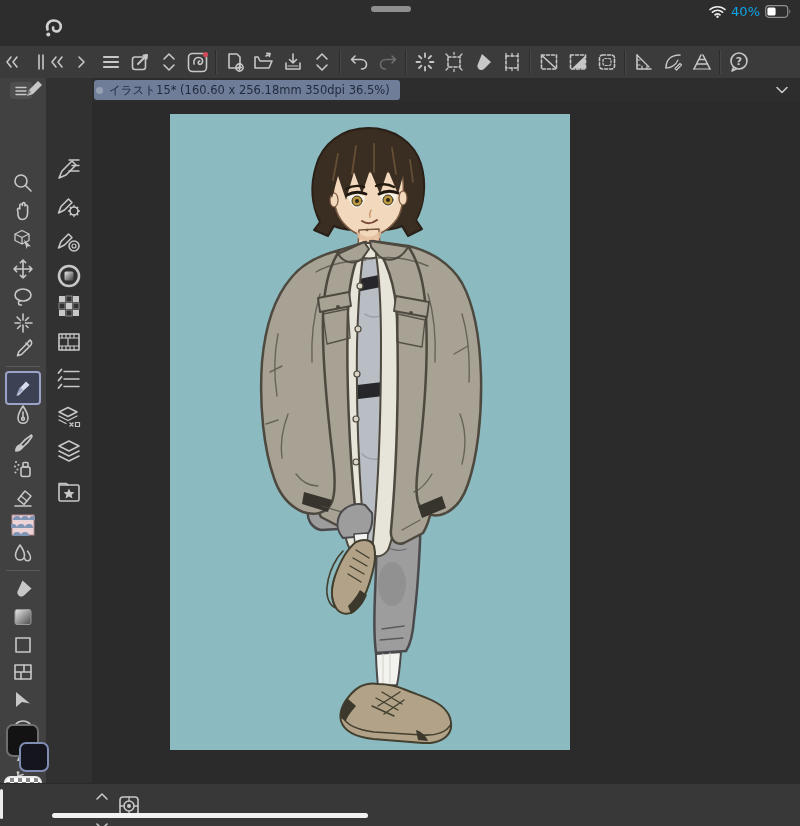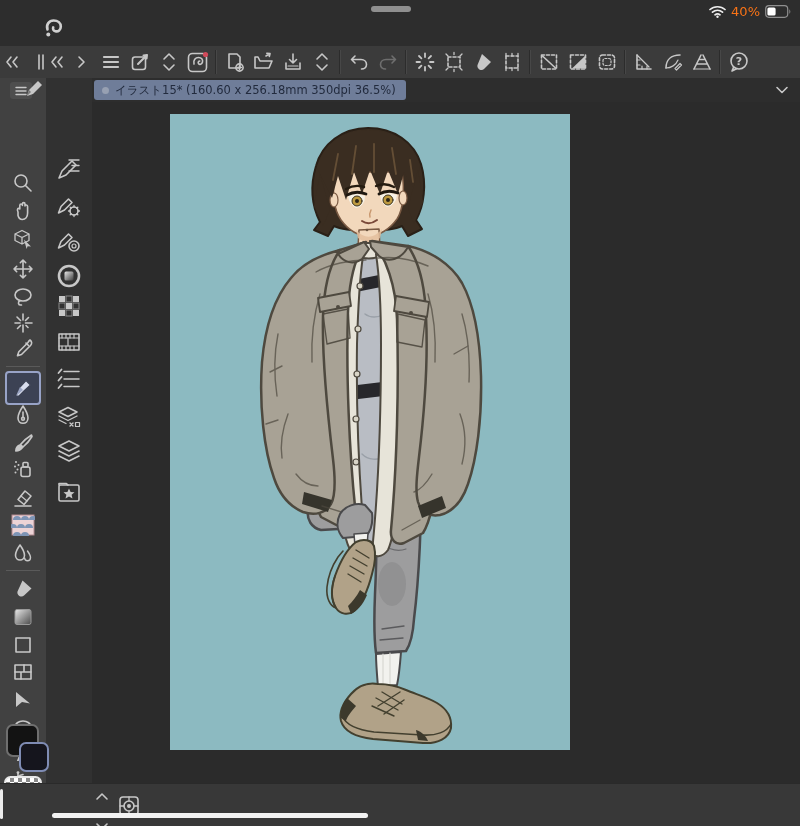--- a/index.html
+++ b/index.html
@@ -1,37 +1,37 @@
 <!DOCTYPE html>
 <html><head>
 <meta charset="utf-8">
 <style>
   html,body{margin:0;padding:0;background:#2b2b2b;}
   #app{position:relative;width:800px;height:826px;overflow:hidden;
        font-family:"DejaVu Sans","Liberation Sans",sans-serif;background:#2b2b2b;}
   
   #menubar{position:absolute;left:0;top:0;width:800px;height:46px;background:#2d2d2d;}
   #drag-pill{position:absolute;left:371px;top:6px;width:40px;height:6px;border-radius:3px;background:#8f8f8f;}
-  #status{position:absolute;right:8px;top:4px;display:flex;align-items:center;gap:5px;color:#f97316;font-size:13px;}
+  #status{position:absolute;right:8px;top:4px;display:flex;align-items:center;gap:5px;color:#0ea5e9;font-size:13px;}
   #menu-items{position:absolute;left:72px;bottom:5px;display:flex;gap:19px;font-size:13px;color:#d9d9d9;}
   #menu-items span{white-space:nowrap;cursor:default;}
   #app-logo{position:absolute;left:42px;bottom:3px;}
   
   #cmdbar{position:absolute;left:0;top:46px;width:800px;height:32px;background:#3b3b3b;
           display:flex;align-items:center;}
   .dock{position:absolute;top:0;left:0;width:92px;height:32px;}
   .dockbtn{position:absolute;top:6px;width:18px;height:20px;display:flex;align-items:center;justify-content:center;}
   .btn{width:29px;height:28px;display:flex;align-items:center;justify-content:center;flex:0 0 auto;}
   .sep{width:1px;height:24px;background:#2c2c2c;border-right:1px solid #474747;margin:0 3px;flex:0 0 auto;}
   .ic{stroke:#c7c7c7;fill:none;stroke-width:1.6;stroke-linecap:round;stroke-linejoin:round;}
   .ic-dim{stroke:#6e6e6e;fill:none;stroke-width:1.6;stroke-linecap:round;stroke-linejoin:round;}
   
   #tabbar{position:absolute;left:92px;top:78px;width:708px;height:24px;background:#2d2d2d;}
   #doc-tab{position:absolute;left:2px;top:2px;height:20px;background:#6f7d99;border-radius:3px;
-           display:flex;align-items:center;gap:6px;padding:0 10px 0 8px;}
+           display:flex;align-items:center;gap:6px;padding:0 10px 0 2px;}
   #doc-tab .dot{width:7px;height:7px;border-radius:50%;background:#97a0b2;}
   #doc-tab .t{font-size:11.5px;color:#222b3e;white-space:nowrap;}
   #tab-chevron{position:absolute;right:10px;top:4px;}
   
   #col1{position:absolute;left:0;top:78px;width:46px;height:705px;background:#414141;}
   #col2{position:absolute;left:46px;top:78px;width:46px;height:705px;background:#313131;}
   .tool{position:absolute;left:1px;width:44px;height:26px;display:flex;align-items:center;justify-content:center;}
   .pal{position:absolute;left:4px;width:38px;height:30px;display:flex;align-items:center;justify-content:center;}
   .hr1{position:absolute;left:6px;width:34px;height:1px;background:#5a5a5a;}
   #tool-selected{position:absolute;left:5px;top:293px;width:36px;height:34px;background:#3c4254;

